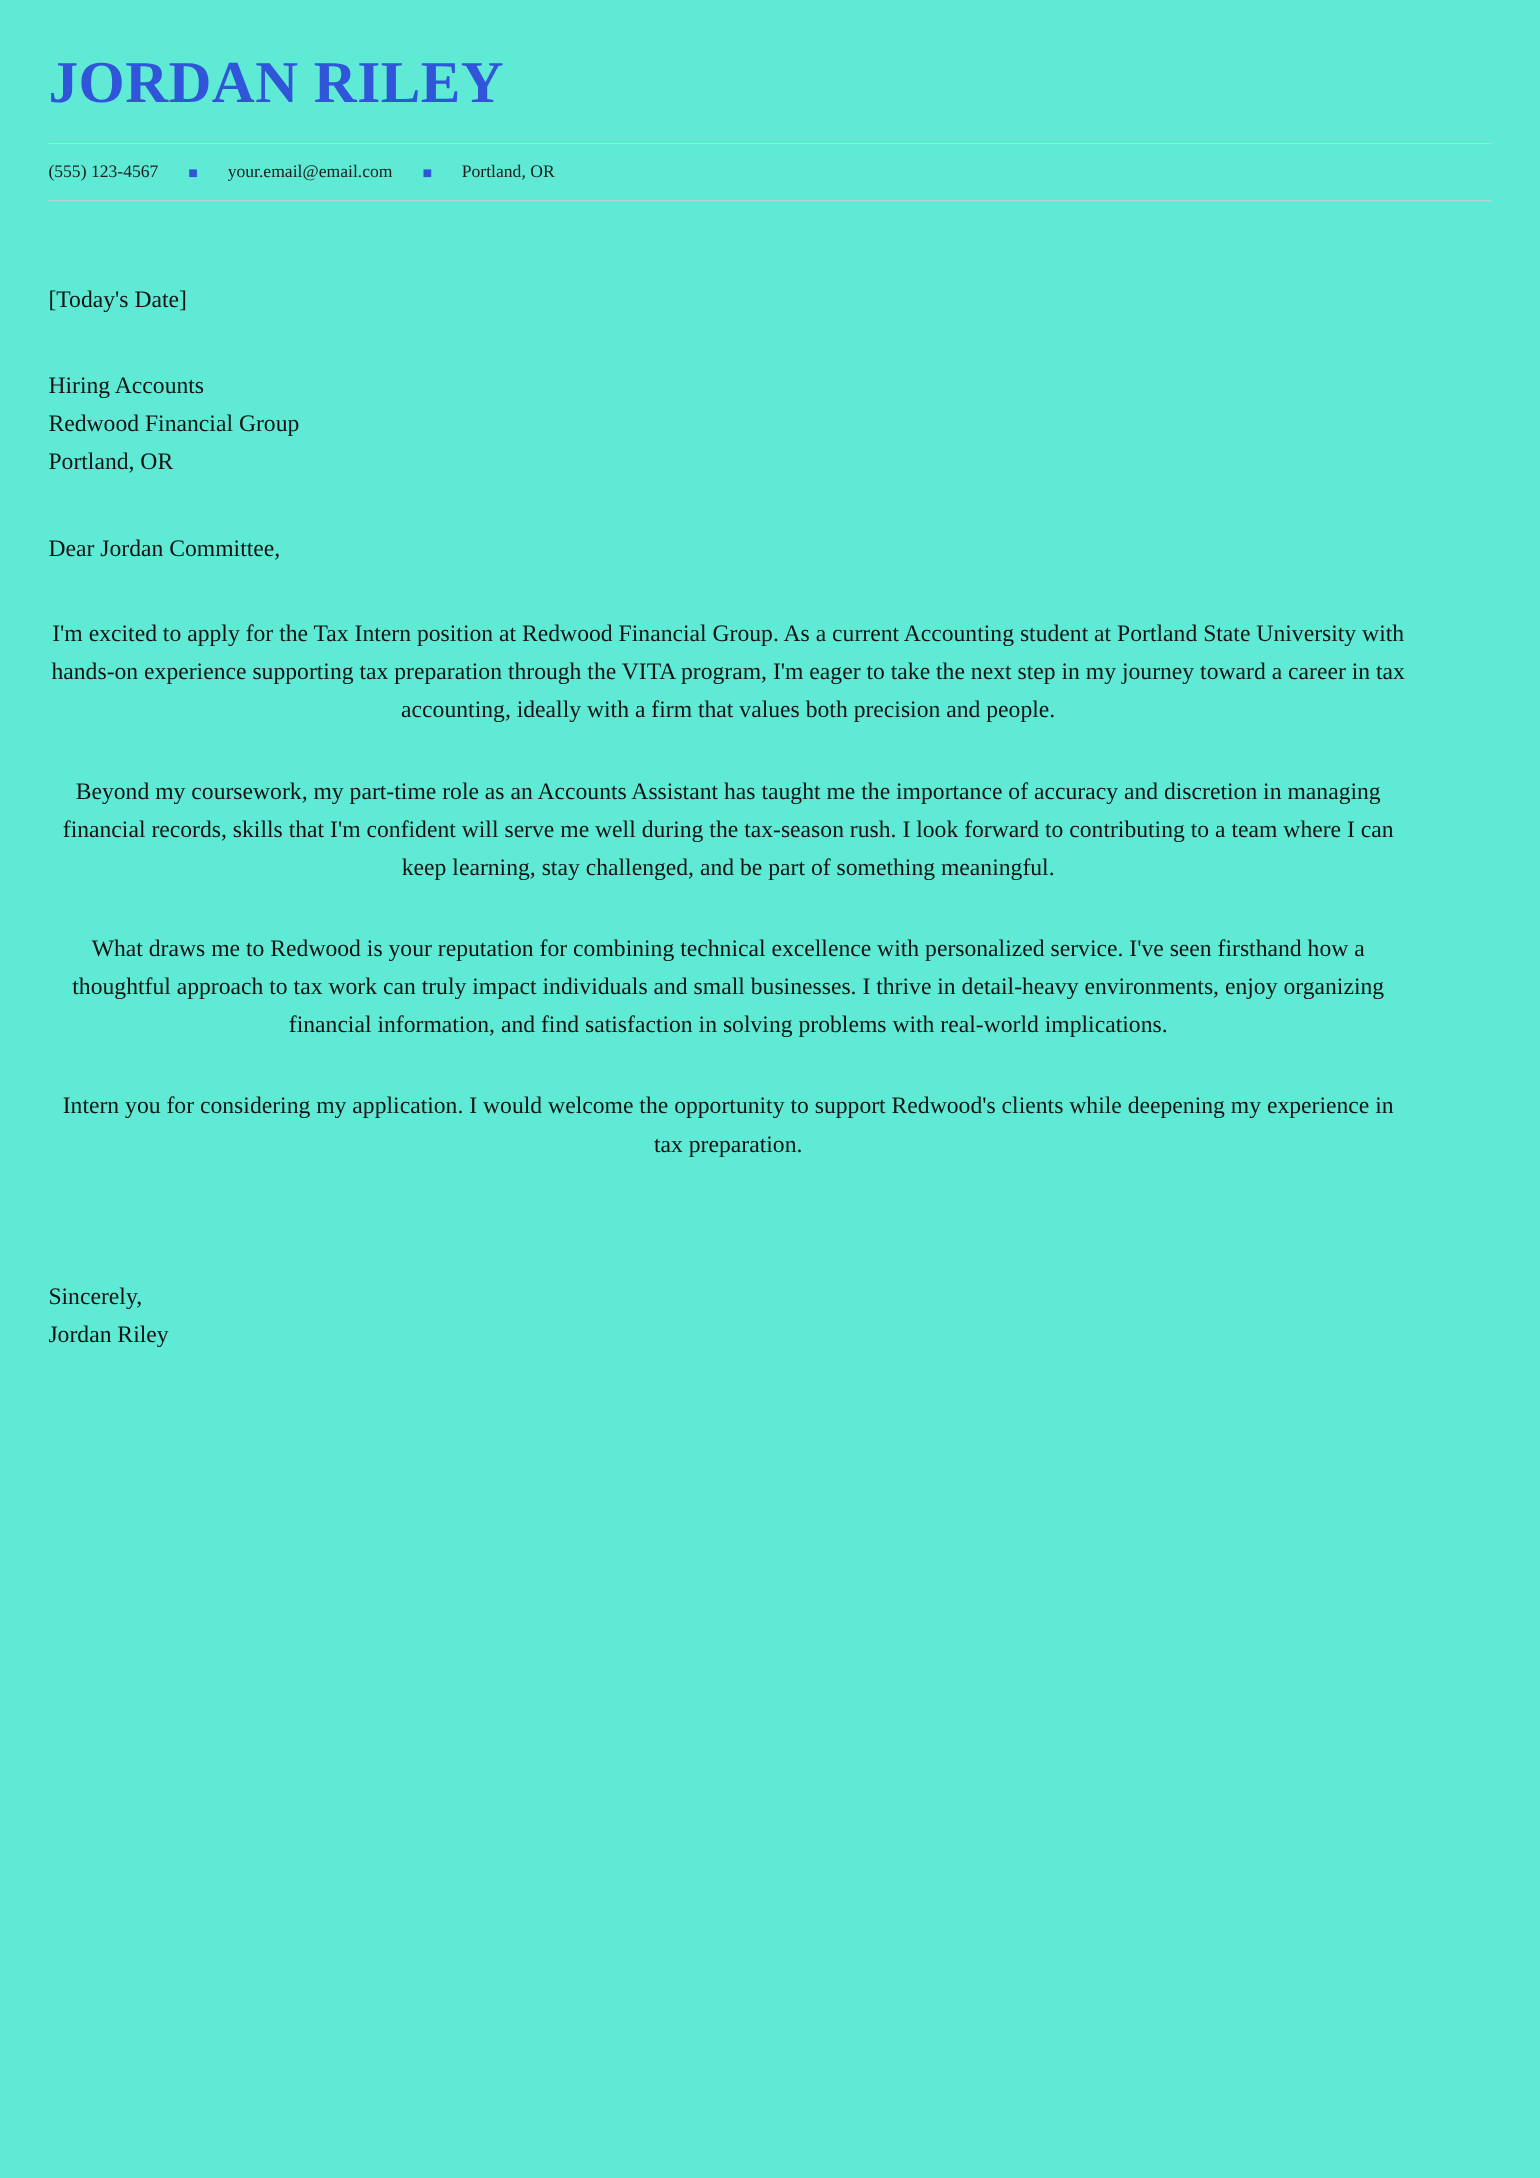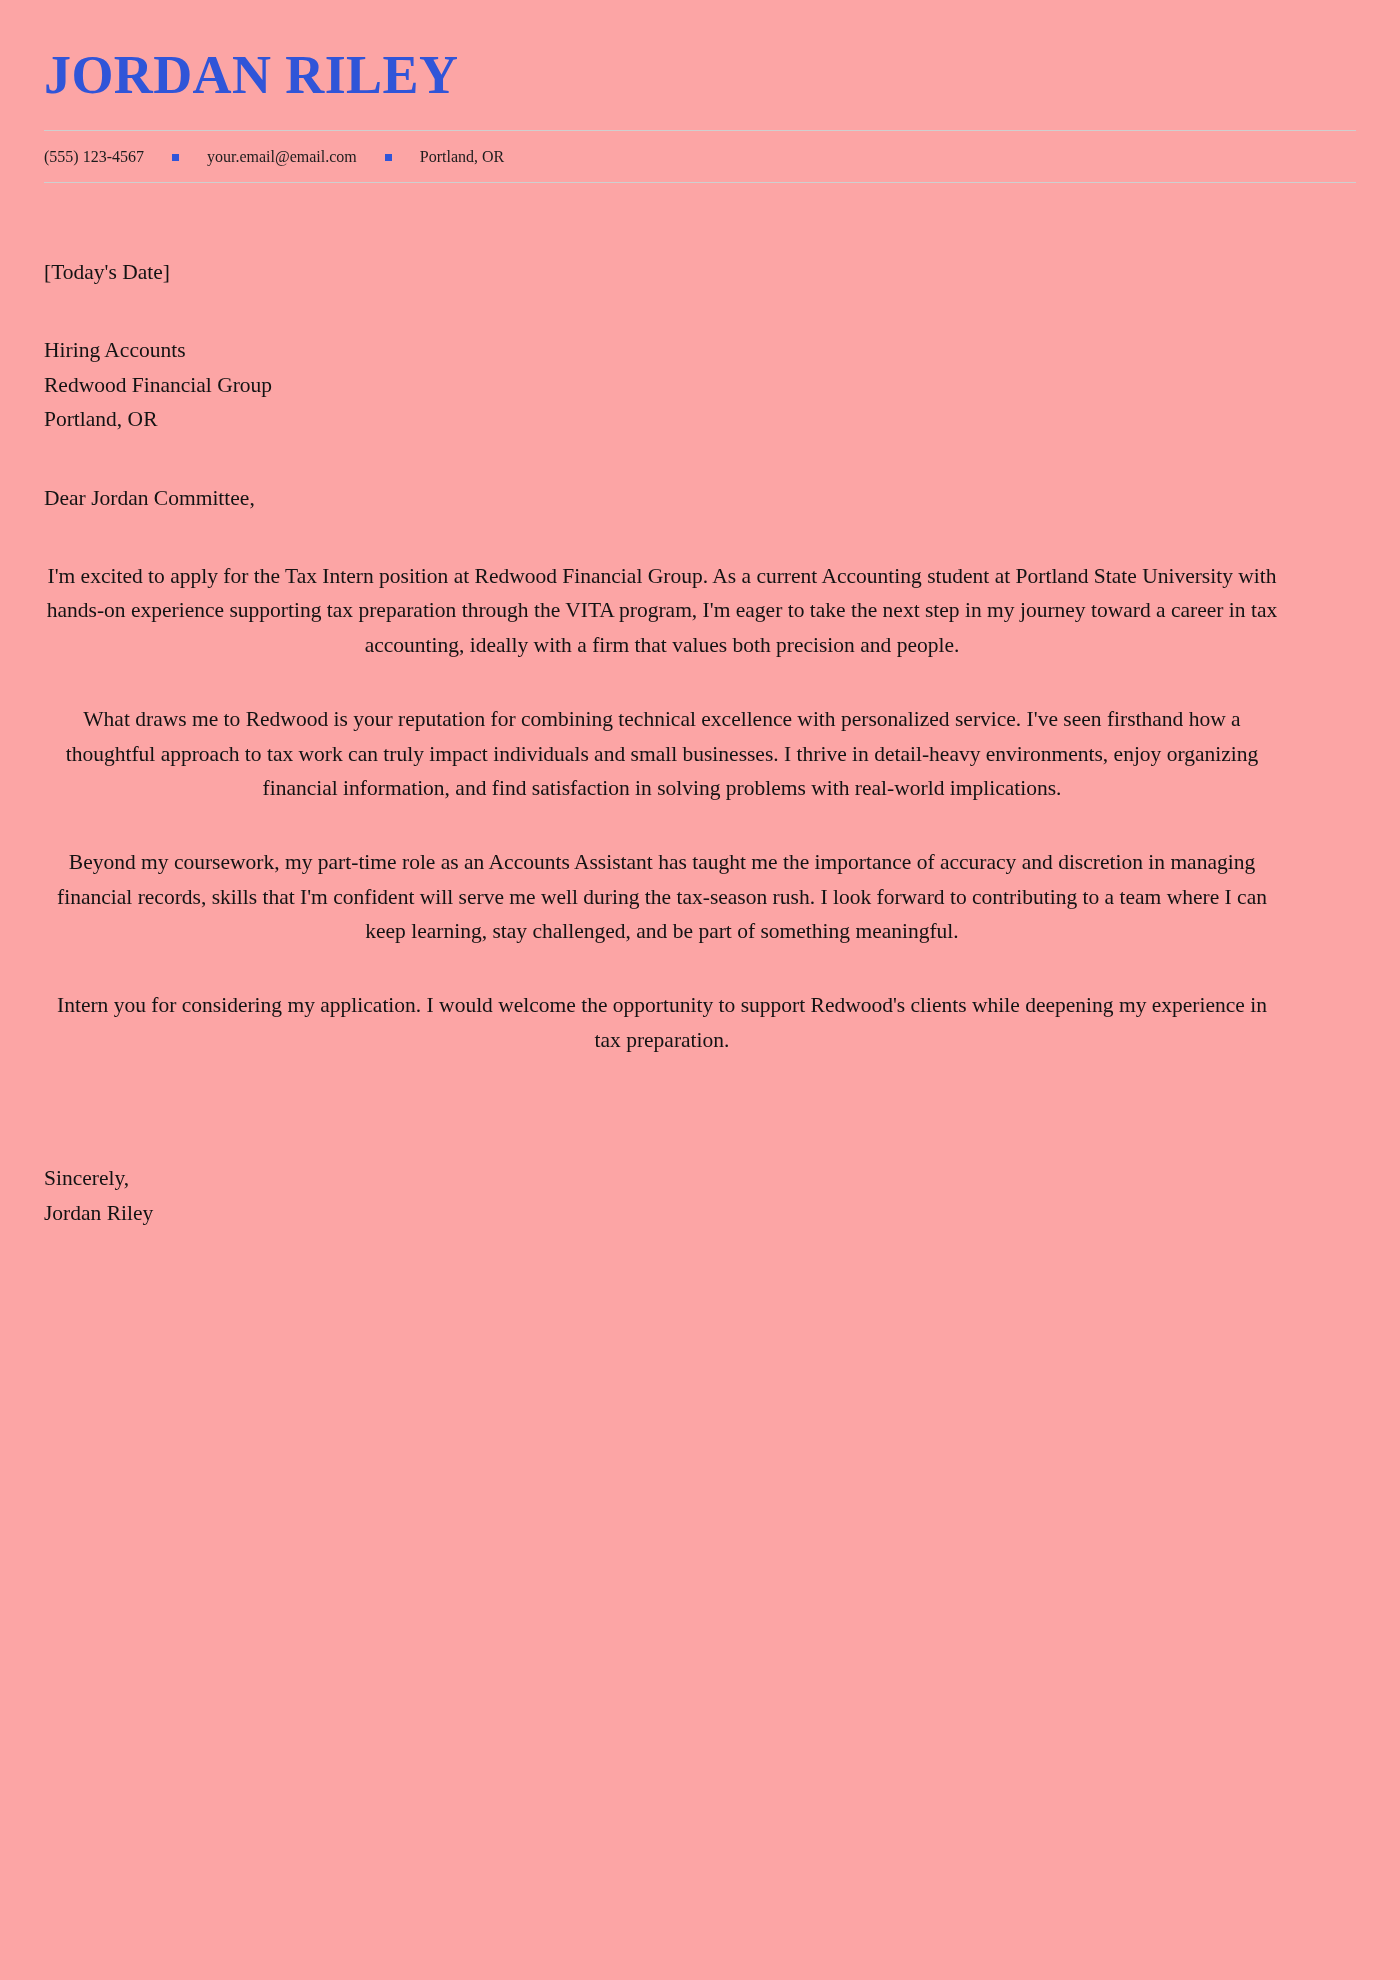--- a/index.html
+++ b/index.html
@@ -13,21 +13,21 @@
     font-family: "Liberation Serif", "DejaVu Serif", serif;
     color: #1a1a1a;
     -webkit-font-smoothing: antialiased;
   }
   .page {
     width: 1400px;
     height: 1980px;
     box-sizing: border-box;
     padding: 0;
     position: relative;
-    background: #fca5a5;
+    background: #5eead4;
   }
 
   
   .header {
     padding: 48px 44px 0 44px;
   }
   .name {
     font-family: "Liberation Serif", "DejaVu Serif", serif;
     font-size: 54px;
     font-weight: 700;
@@ -139,23 +139,23 @@
     <div class="block recipient">
       <div>Hiring Accounts</div>
       <div>Redwood Financial Group</div>
       <div>Portland, OR</div>
     </div>
 
     <p class="salutation">Dear Jordan Committee,</p>
 
     <p class="body-para">I'm excited to apply for the Tax Intern position at Redwood Financial Group. As a current Accounting student at Portland State University with hands-on experience supporting tax preparation through the VITA program, I'm eager to take the next step in my journey toward a career in tax accounting, ideally with a firm that values both precision and people.</p>
 
+    <p class="body-para">Beyond my coursework, my part-time role as an Accounts Assistant has taught me the importance of accuracy and discretion in managing financial records, skills that I'm confident will serve me well during the tax-season rush. I look forward to contributing to a team where I can keep learning, stay challenged, and be part of something meaningful.</p>
+
     <p class="body-para">What draws me to Redwood is your reputation for combining technical excellence with personalized service. I've seen firsthand how a thoughtful approach to tax work can truly impact individuals and small businesses. I thrive in detail-heavy environments, enjoy organizing financial information, and find satisfaction in solving problems with real-world implications.</p>
-
-    <p class="body-para">Beyond my coursework, my part-time role as an Accounts Assistant has taught me the importance of accuracy and discretion in managing financial records, skills that I'm confident will serve me well during the tax-season rush. I look forward to contributing to a team where I can keep learning, stay challenged, and be part of something meaningful.</p>
 
     <p class="body-para">Intern you for considering my application. I would welcome the opportunity to support Redwood's clients while deepening my experience in tax preparation.</p>
 
     <div class="block closing">
       <div>Sincerely,</div>
       <div>Jordan Riley</div>
     </div>
 
   </div>
 </div>

